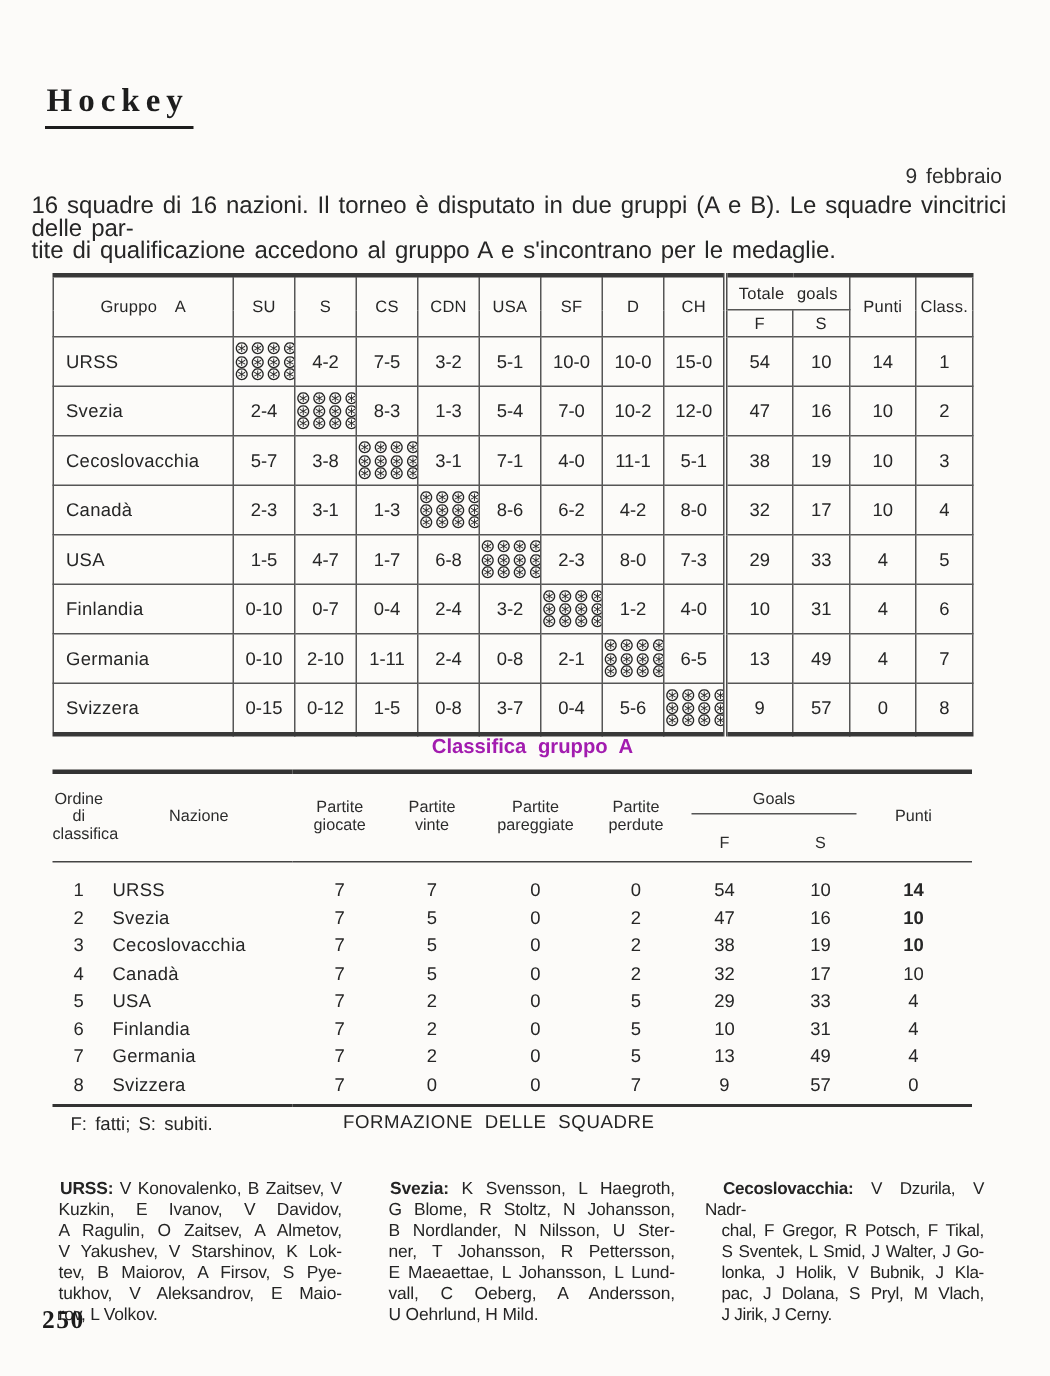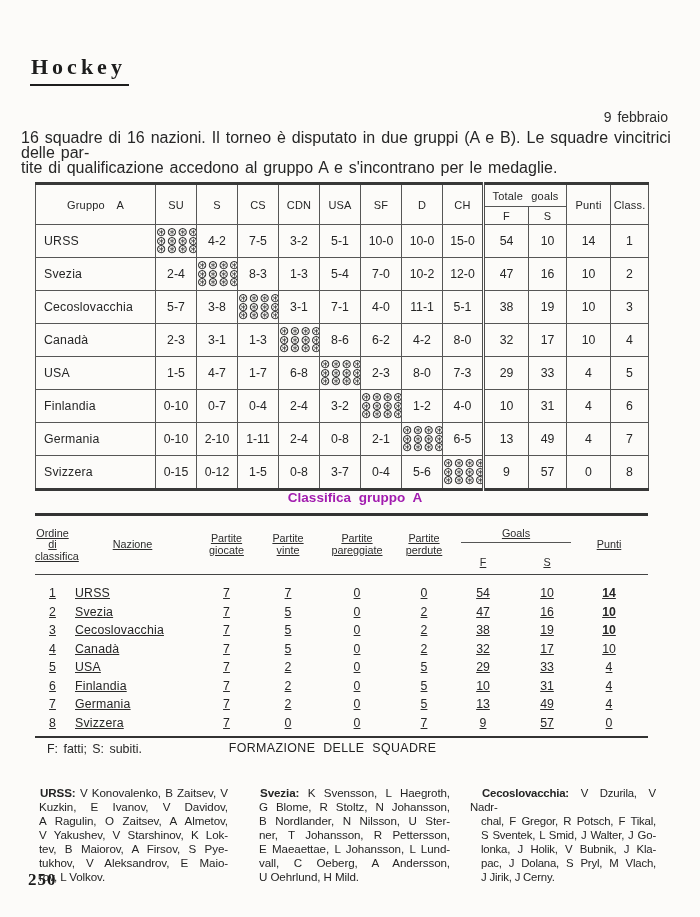--- a/index.html
+++ b/index.html
@@ -50,21 +50,21 @@
     white-space:pre-line;color:#2f2f2f;padding:1px 0 !important;
   }
 
   
   .classifica-title{
     position:absolute;left:35px;top:490px;width:640px;text-align:center;
     font-weight:bold;font-size:13.5px;word-spacing:4px;color:#a21caf;
   }
   .classifica{
     position:absolute;left:35px;top:513px;width:613px;
-    border-top:3px solid #333;border-bottom:2.5px solid #333;text-decoration:underline;
+    border-top:3px solid #333;border-bottom:2.5px solid #333;
   }
   .classifica th{
     font-weight:normal;font-size:10.8px;line-height:11.6px;color:#2c2c2c;
     white-space:pre-line;vertical-align:middle;padding:4px 0;
     border-bottom:1.5px solid #444;
   }
   .classifica thead tr:first-child{height:30px;}
   .classifica thead tr:last-child th{height:16px;padding:0 0 3px;}
   .goals-th{border-bottom:none !important;vertical-align:bottom;padding:0 !important;}
   .goals-word{display:block;margin:0 9px;border-bottom:1.2px solid #555;padding-bottom:3px;}

